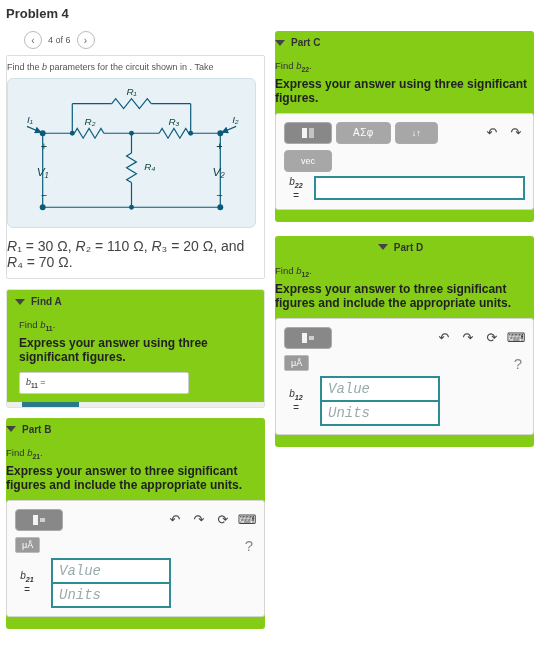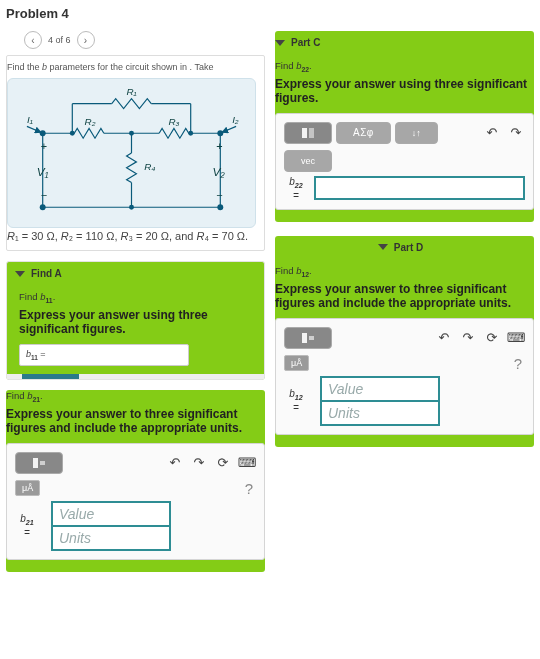--- a/index.html
+++ b/index.html
@@ -22,21 +22,21 @@
   }
   .intro-box { border: 1px solid #ddd; border-radius: 2px; padding: 6px 8px 8px 0;
     background: #fff; }
   .intro-text { font-size: 9px; color: #555; margin-bottom: 6px; }
   .ivar { font-style: italic; }
   .circuit-panel {
     background: #e7f1f6; border: 1px solid #cfe1ea; border-radius: 6px;
     width: 100%; height: 150px; position: relative; overflow: hidden;
   }
   .circuit-svg { width: 100%; height: 100%; }
-  .givens { font-size: 11px; color: #444; margin-top: 2px; }
+  .givens { font-size: 14px; color: #444; margin-top: 10px; }
   .part-block { border: 1px solid #e3e3e3; border-radius: 3px; margin-top: 10px;
     background: #84cc16; }
   .part-header {
     display: flex; align-items: center; gap: 6px; padding: 6px 8px;
     font-weight: bold; font-size: 10px; cursor: pointer;
   }
   .caret {
     width: 0; height: 0; border-left: 5px solid transparent;
     border-right: 5px solid transparent; border-top: 6px solid #444;
   }
@@ -81,21 +81,21 @@
   .help-q { margin-left: auto; font-size: 15px; color: #888; cursor: pointer; padding: 0 3px; }
   .vu-wrap { display: flex; align-items: center; gap: 12px; margin-top: 4px; }
   .vu-label {
     font-style: italic; font-size: 10px; color: #333; line-height: 1.1;
     text-align: center; width: 24px;
   }
   .vu-fields { display: flex; flex-direction: column; }
   .vu-input {
     border: 2px solid #2e8d94; width: 120px; height: 26px; background: #fff;
     display: flex; align-items: center; padding: 0 6px;
-    font-family: Liberation Sans, sans-serif; font-style: italic; font-size: 14px; color: #9aa;
+    font-family: Liberation Mono, monospace; font-style: italic; font-size: 14px; color: #9aa;
   }
   .vu-input + .vu-input { margin-top: -2px; }
   .single-input-wrap { display: flex; align-items: center; gap: 6px; margin-top: 4px; }
   .single-input {
     border: 2px solid #2e8d94; flex: 1; height: 24px; background: #fff;
   }
   sub { font-size: 0.72em; font-weight: bold; }
 </style>
 </head>
 <body>
@@ -189,20 +189,24 @@
         <span style="margin-right:3px;"><span class="ivar">b</span><sub>11</sub> =</span>
         <input type="text" style="">
       </div>
       <div class="progress">
             <div class="progress-fill"></div>
           </div>
     </div>
   </div>
 
   <div class="part-block" style="border:none;">
+    <div class="part-header" style="padding-left:0;">
+      <div class="caret"></div>
+      <span>Part B</span>
+    </div>
     <div class="part-body" style="padding-left:0;padding-right:0;">
       <div class="find-line">Find <span class="ivar">b</span><sub>21</sub>.</div>
       <div class="instr">Express your answer to three significant figures and include the appropriate units.</div>
 
       <div class="ans-panel">
         <div class="toolbar">
           <div class="tool-left">
             <div class="tool-btn icon">
               <svg width="14" height="12">
                     <rect x="1" y="1" width="5" height="10" fill="#fff" opacity="0.9"></rect>

